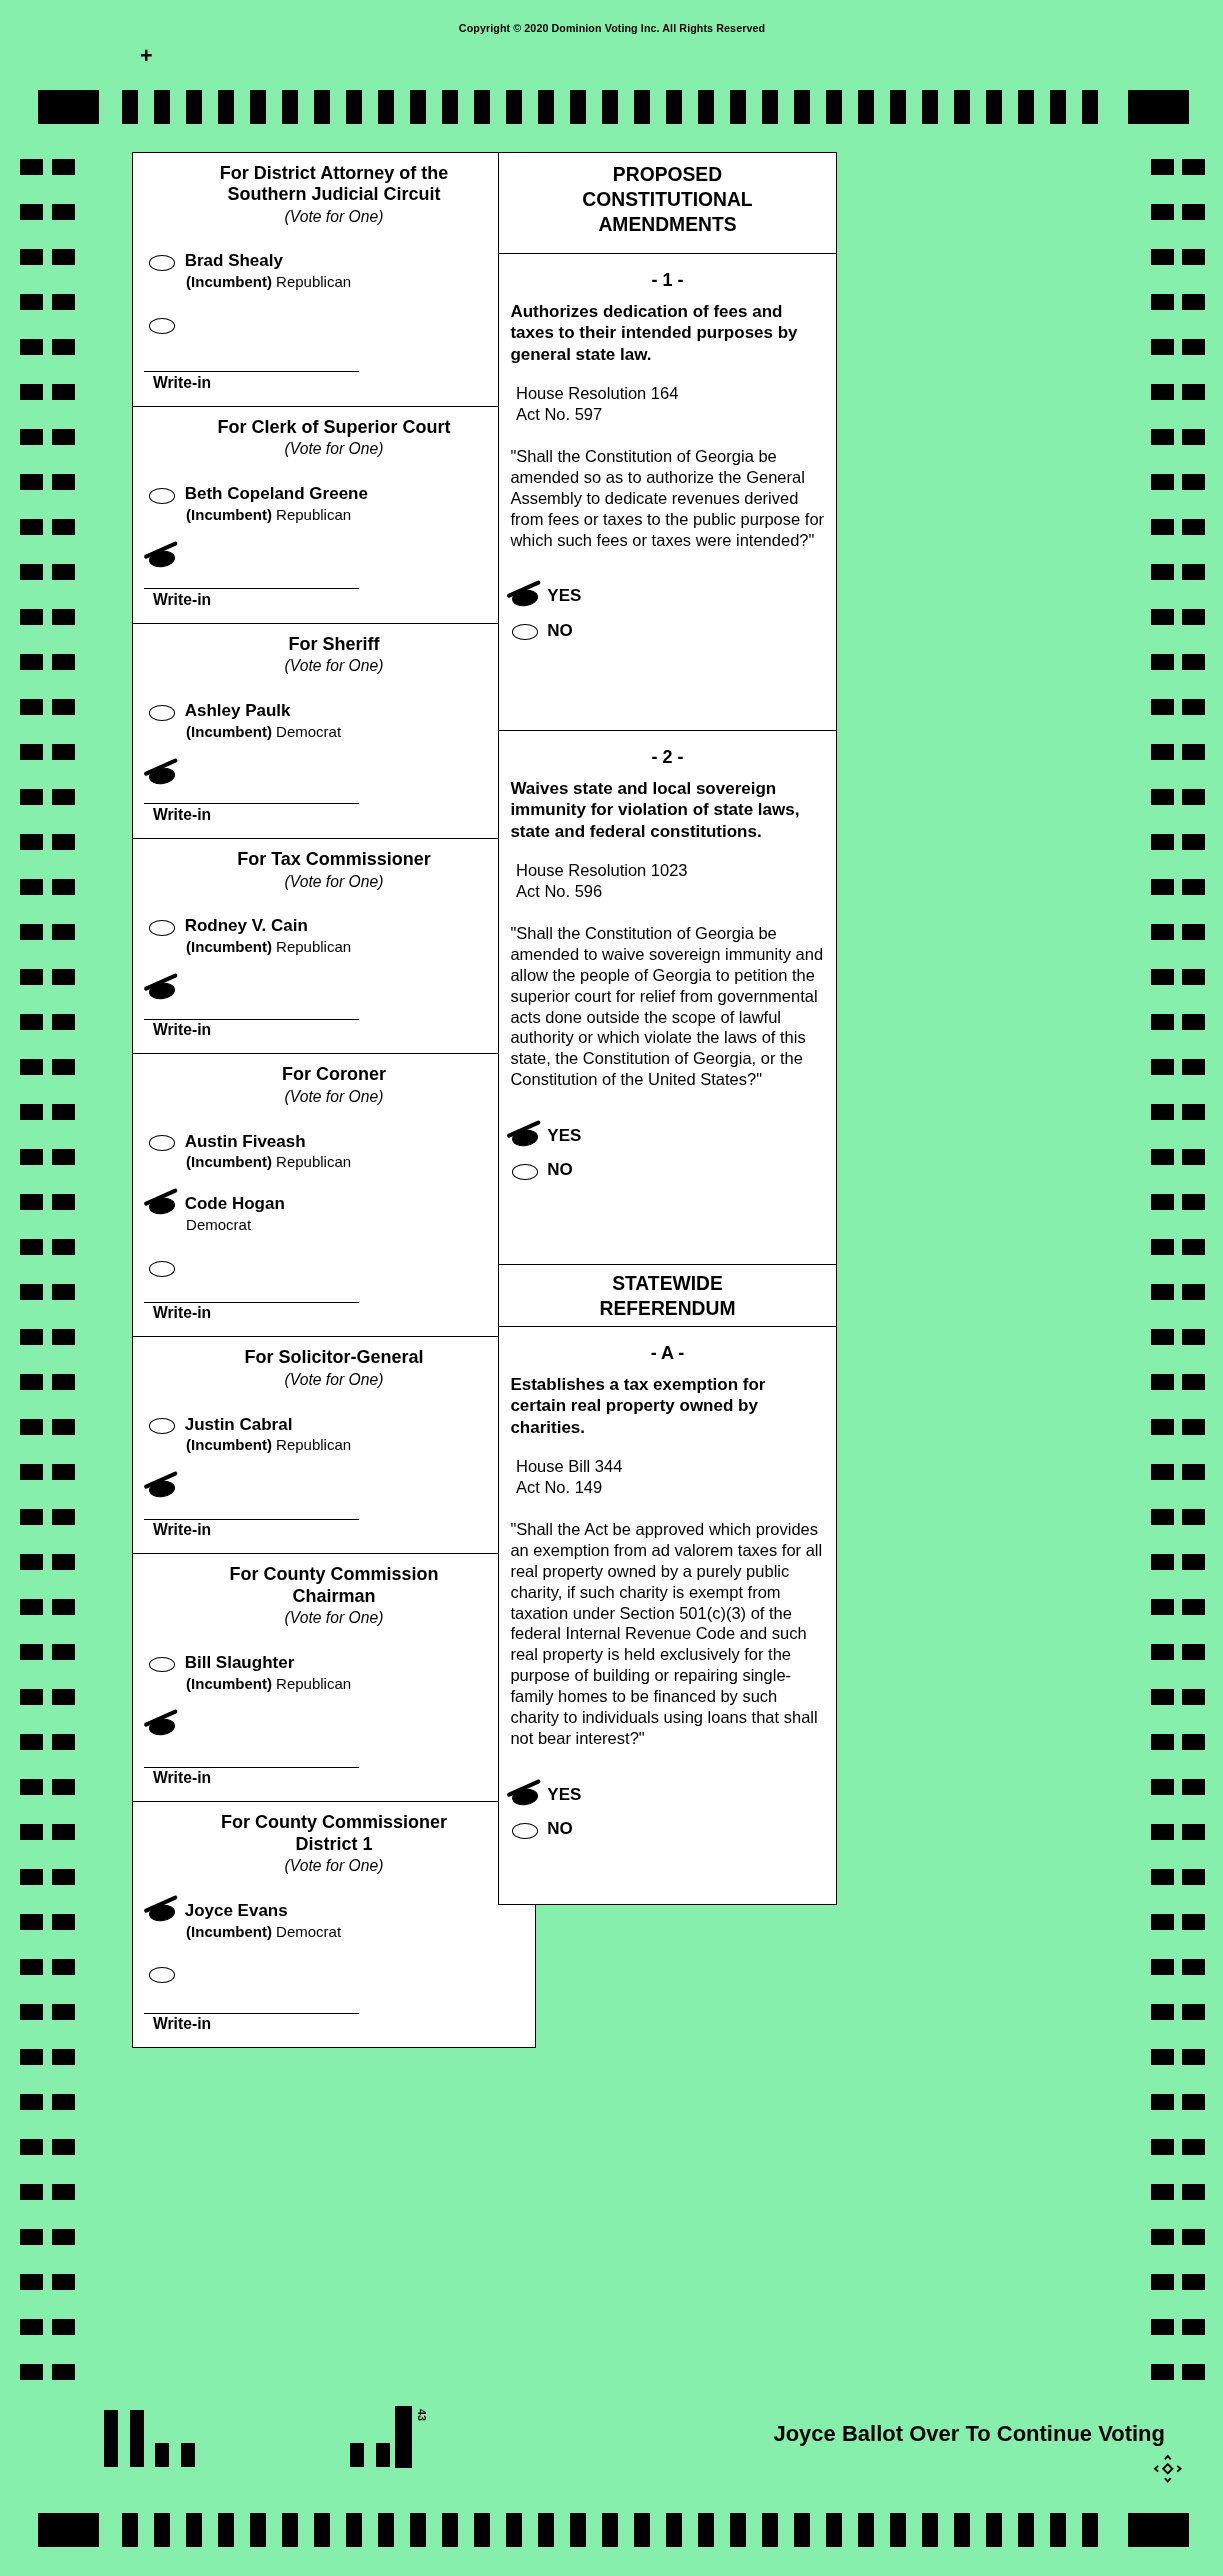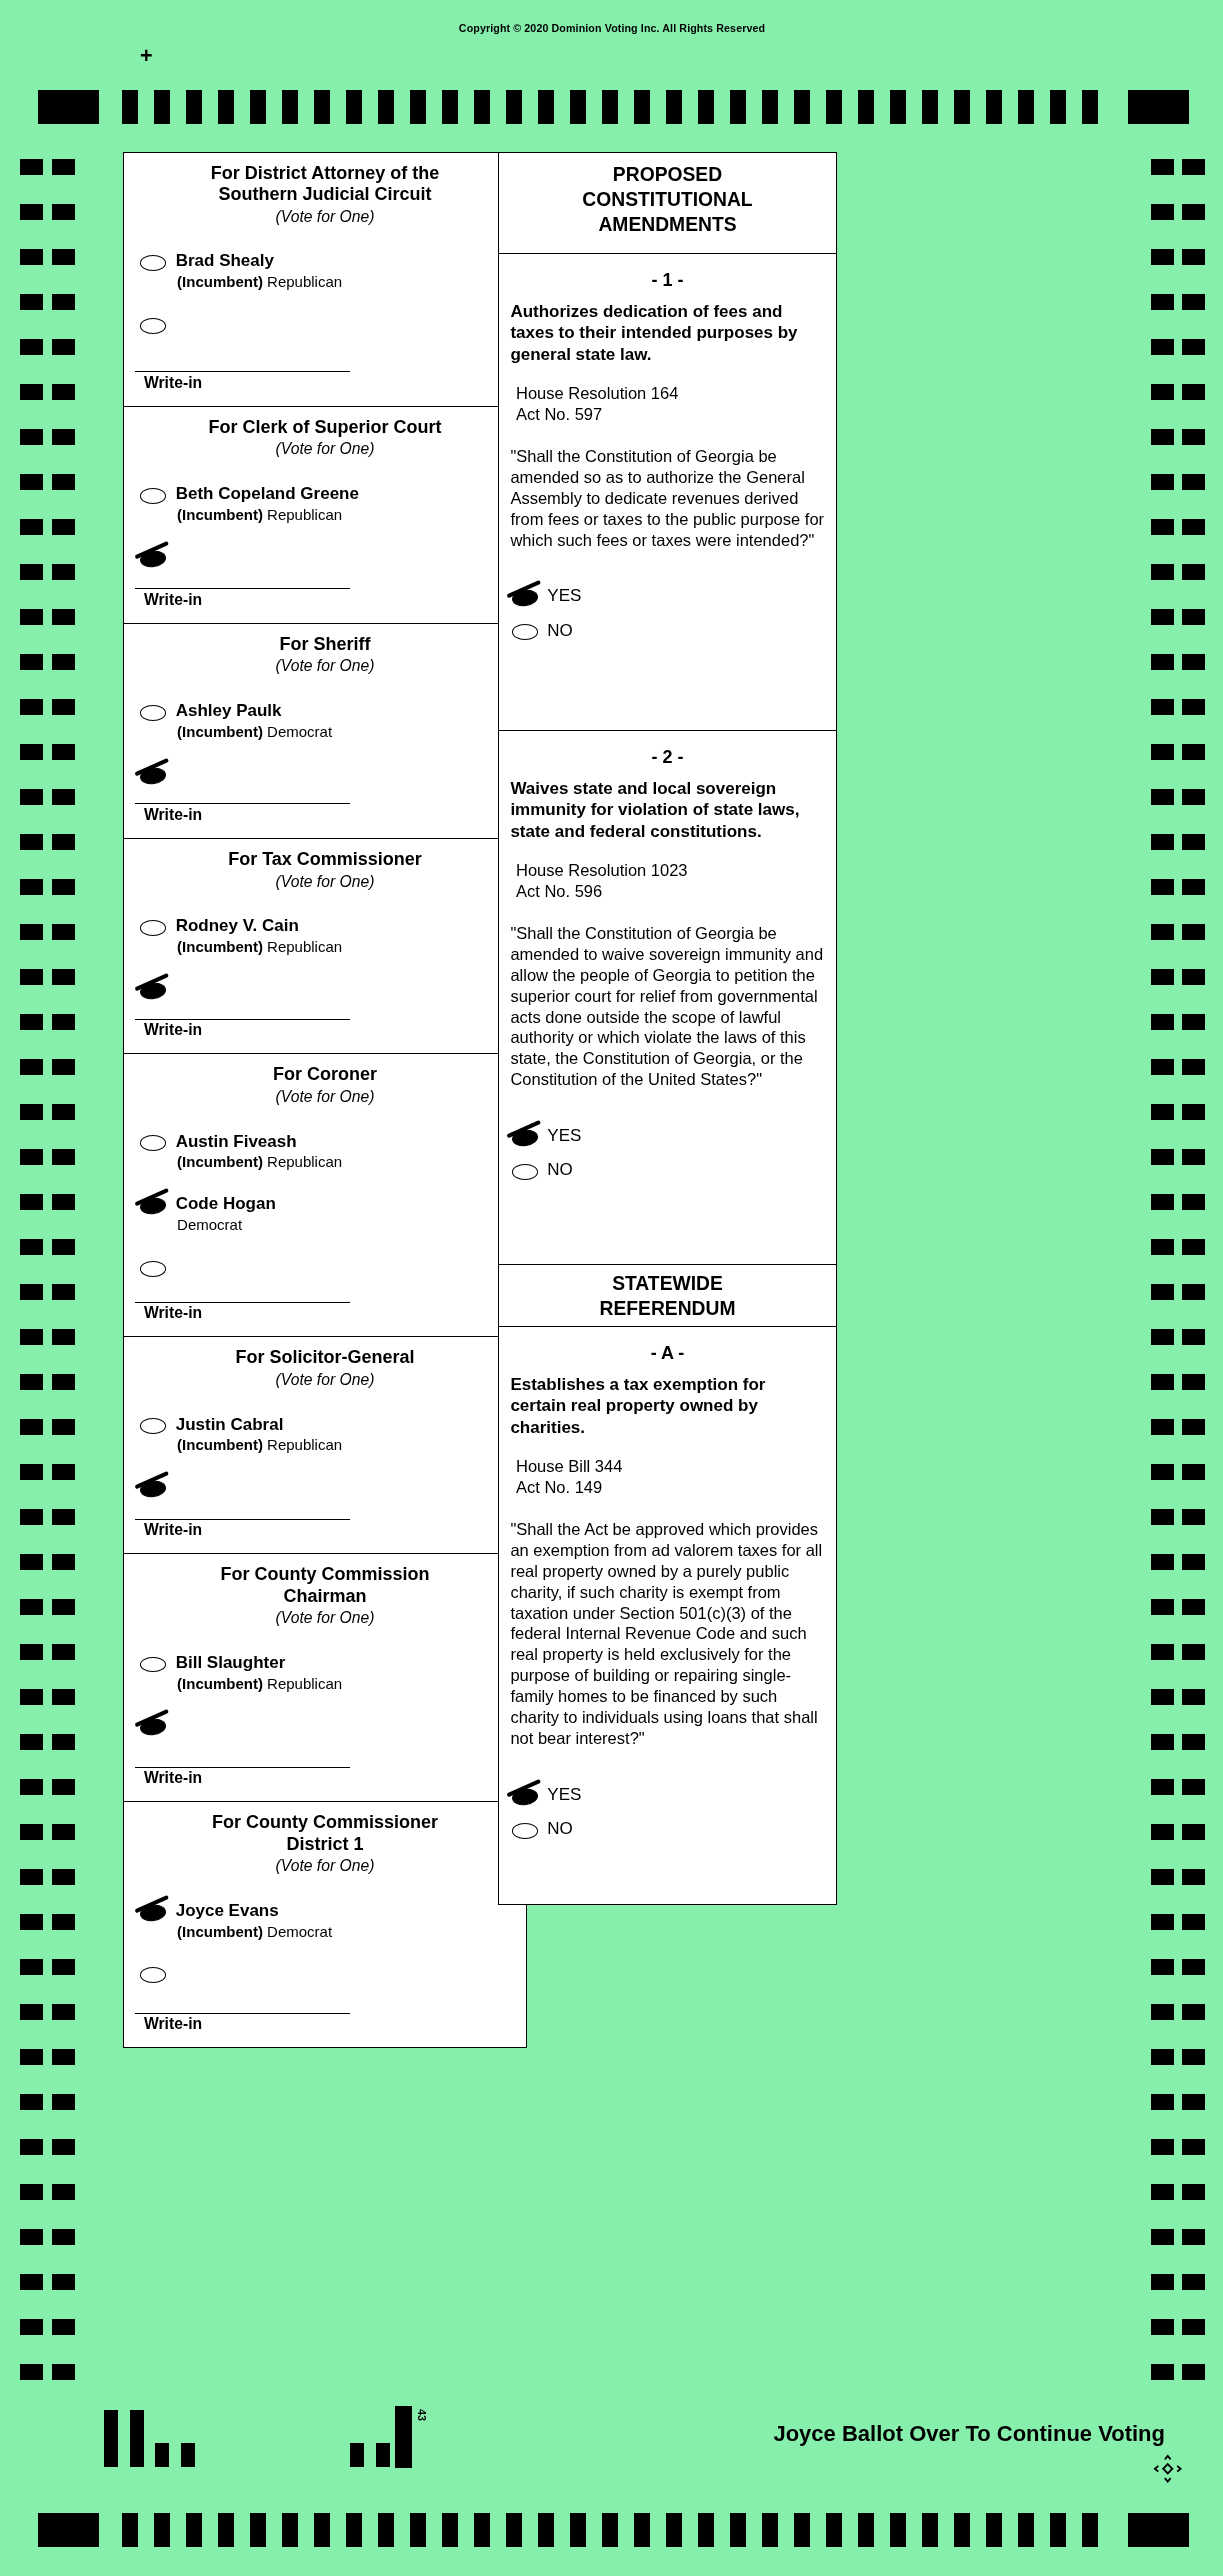--- a/index.html
+++ b/index.html
@@ -15,21 +15,21 @@
   .copyright{position:absolute;top:21.5px;left:0;width:100%;text-align:center;
              font-size:10.7px;font-weight:bold;letter-spacing:0.1px;}
   .plus{position:absolute;left:140px;top:44px;font-size:21.5px;font-weight:bold;}
   .turnover{position:absolute;left:716px;top:2421px;width:449px;text-align:right;
             font-size:22px;font-weight:bold;}
   .sheetcode{position:absolute;left:416px;top:2409px;font-size:10.7px;font-weight:bold;
              writing-mode:vertical-rl;}
 
   
   .col{position:absolute;top:152px;}
-  .col-left{left:123px;width:404px;}
+  .col-left{left:132px;width:404px;}
   .col-right{left:464px;width:339px;padding-left:34px;}
   .box{border:1.4px solid #000;border-top:none;box-sizing:border-box;display:flex;
        flex-direction:column;background:#fff;}
   .box.first{border-top:1.4px solid #000;}
 
   
   .race-header{text-align:center;padding:10px 7.2px 2.9px;}
   .race-title span{display:block;font-weight:bold;font-size:18px;line-height:1.18;}
   .vote-for{font-size:15.7px;margin-top:2.1px;font-style:italic;}
   .option{display:flex;align-items:flex-start;padding-left:15.7px;margin-top:24px;}
@@ -51,21 +51,21 @@
   
   .panel-header{text-align:center;padding:8.6px 0 7.2px;}
   .panel-header span{display:block;font-weight:bold;font-size:19.3px;line-height:1.3;}
   .m-num{text-align:center;font-weight:bold;font-size:18px;margin:15.7px 0 10px;}
   .m-summary{font-weight:bold;font-size:17px;line-height:1.28;padding:0 11.4px;}
   .m-auth{font-size:16.5px;line-height:1.25;margin:17px 0 0 17px;}
   .m-auth span{display:block;}
   .m-question{font-size:16.5px;line-height:1.27;padding:0 11.4px;margin-top:21.5px;}
   .m-choices{margin:21.5px 0 0 13px;padding-bottom:18.6px;}
   .m-choice{display:flex;align-items:center;margin-top:14.3px;}
-  .m-choice .chlabel{font-weight:normal;font-size:17px;margin-left:9.3px;}
+  .m-choice .chlabel{font-weight:bold;font-size:17px;margin-left:9.3px;}
 
   
   .bk{position:absolute;background:#000;}
   .compass{position:absolute;left:1152px;top:2453px;}
 </style>
 </head>
 <body>
 
 <div class="page">
 

